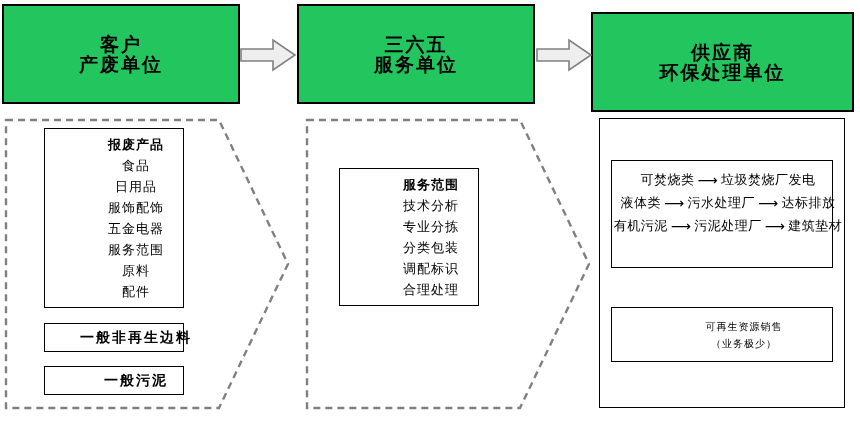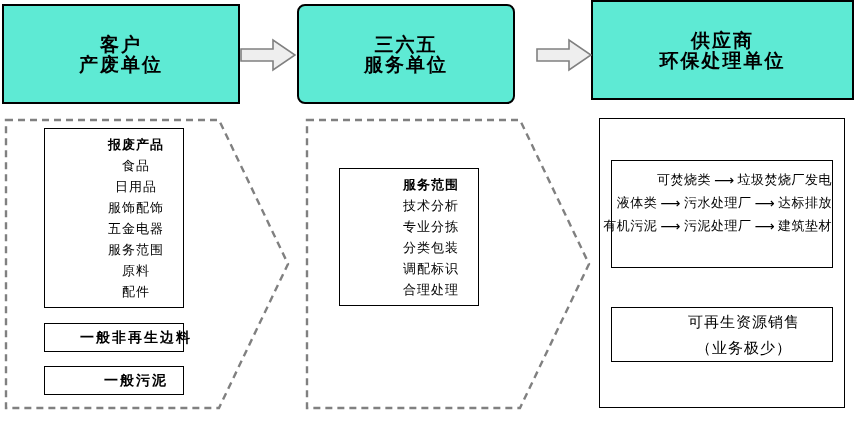--- a/index.html
+++ b/index.html
@@ -20,38 +20,38 @@
     left: 0;
     top: 0;
     width: 860px;
     height: 424px;
   }
 
   
   .role-box {
     position: absolute;
     border: 2px solid #000000;
-    background: #5eead4;
+    background: #22c55e;
     box-sizing: border-box;
     display: flex;
     flex-direction: column;
     align-items: center;
     justify-content: center;
     gap: 1px;
   }
   .role-line {
     font-size: 19px;
     font-weight: 700;
     letter-spacing: 2px;
     line-height: 1;
     white-space: nowrap;
   }
   #role-box-1 { left: 2px;   top: 4px; width: 238px; height: 100px; }
-  #role-box-2 { left: 297px; top: 4px; width: 218px; height: 100px; border-radius: 8px; }
-  #role-box-3 { left: 591px; top: 0; width: 263px; height: 100px; }
+  #role-box-2 { left: 297px; top: 4px; width: 238px; height: 100px; }
+  #role-box-3 { left: 591px; top: 12px; width: 263px; height: 100px; }
 
   
   .block-arrow {
     position: absolute;
     width: 56px;
     height: 34px;
   }
   #flow-arrow-1 { left: 240px; top: 38px; }
   #flow-arrow-2 { left: 536px; top: 38px; }
 
@@ -104,42 +104,42 @@
     white-space: nowrap;
   }
   .card-strong {
     font-size: 14px;
     font-weight: 700;
     letter-spacing: 2px;
     line-height: 1.5;
     white-space: nowrap;
   }
   .card-plain {
-    font-size: 15px;
+    font-size: 10px;
     font-weight: 400;
     letter-spacing: 1px;
     line-height: 1.7;
     white-space: nowrap;
   }
 
   
   #card-scrap-products { left: 44px;  top: 128px; width: 140px; height: 180px; }
   #card-general-offcut { left: 44px;  top: 323px; width: 140px; height: 29px; }
   #card-general-sludge { left: 44px;  top: 366px; width: 140px; height: 29px; }
 
   
   #card-service-scope  { left: 339px; top: 168px; width: 140px; height: 138px; }
 
   
   #card-disposal-routes { left: 611px; top: 160px; width: 222px; height: 108px; }
   #card-recycle-sales   { left: 611px; top: 307px; width: 222px; height: 55px; }
 
   
   #card-disposal-routes {
-    align-items: flex-end;
+    align-items: center;
     justify-content: flex-start;
     padding: 8px 0 0 12px;
   }
   .route-row {
     display: flex;
     align-items: center;
     font-size: 13px;
     letter-spacing: 0.5px;
     line-height: 1.55;
     white-space: nowrap;

